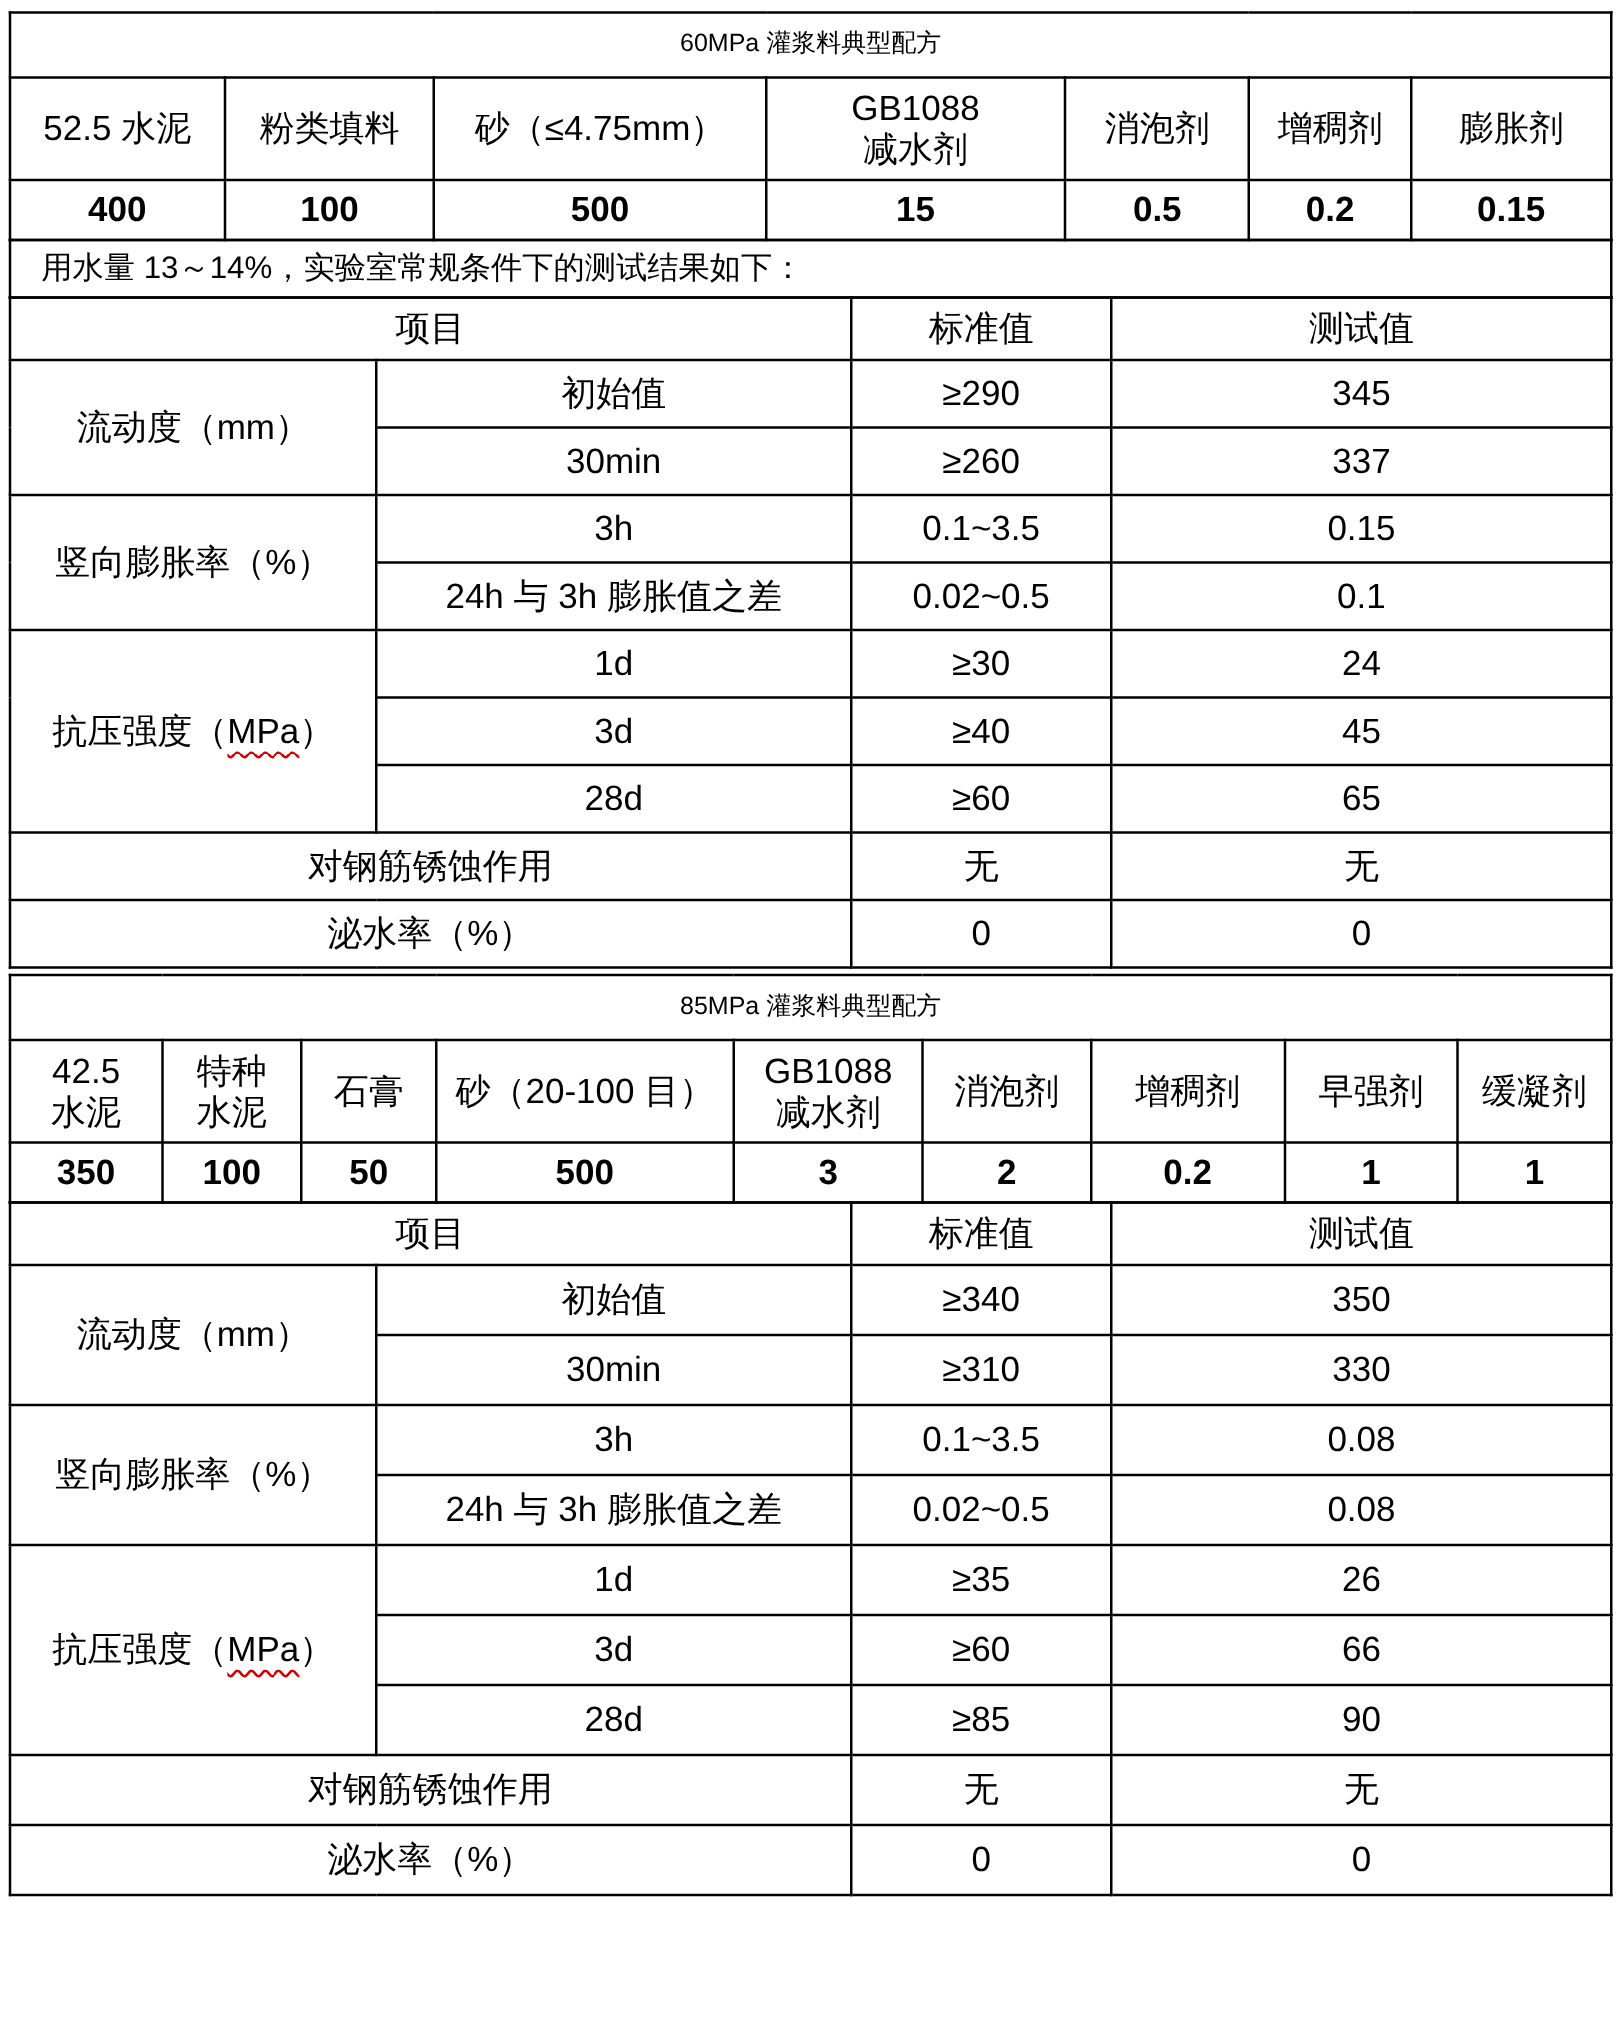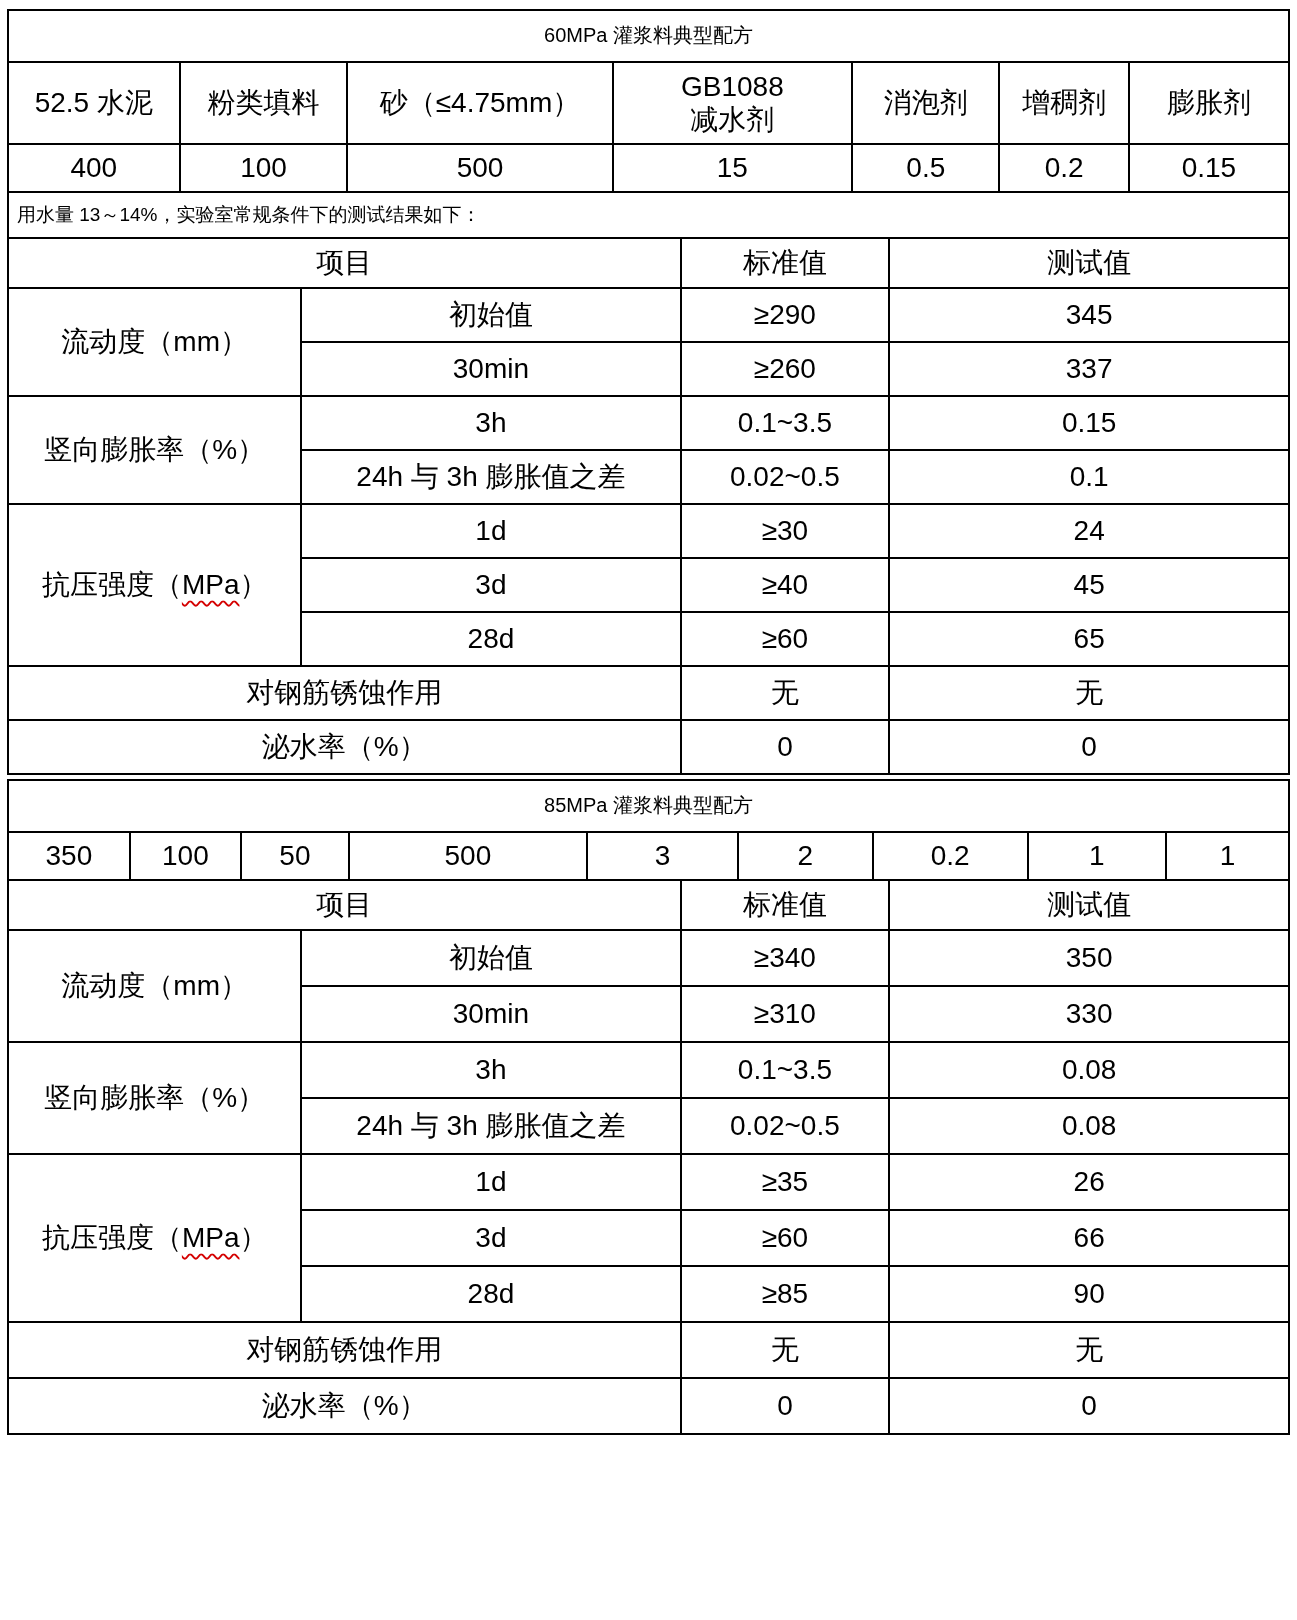--- a/index.html
+++ b/index.html
@@ -24,26 +24,26 @@
     border: 2px solid #000000;
     text-align: center;
     vertical-align: middle;
     font-size: 28px;
     line-height: 1.18;
     padding: 2px 4px;
     overflow: hidden;
   }
   tr.title-row td { height: 46px; font-size: 20px; }
   tr.hdr-row td { height: 76px; white-space: pre-line; }
-  tr.val-row td { height: 42px; }
+  tr.val-row td { height: 42px; font-weight: bold; }
   tr.water-row td {
     height: 40px;
     text-align: left;
-    padding-left: 8px;
-    font-size: 19px;
+    padding-left: 24px;
+    font-size: 25px;
     border-radius: 20px;
   }
   tr.res-head td { height: 44px; }
   table.res-t1 tr.data-row td { height: 48px; }
   table.res-t2 tr.data-row td { height: 50px; }
   .wavy {
     text-decoration-line: underline;
     text-decoration-style: wavy;
     text-decoration-color: #d40000;
     text-decoration-thickness: 2px;
@@ -182,20 +182,34 @@
         <col style="width:18.6%">
           <col style="width:11.8%">
           <col style="width:10.5%">
         <col style="width:12.1%">
           <col style="width:10.8%">
           <col style="width:9.6%">
       </colgroup>
       <tbody>
         <tr class="title-row">
           <td colspan="9">85MPa 灌浆料典型配方</td>
+        </tr>
+        <tr class="hdr-row">
+          <td>42.5
+水泥</td>
+          <td>特种
+水泥</td>
+          <td>石膏</td>
+          <td>砂（20-100 目）</td>
+          <td>GB1088
+减水剂</td>
+          <td>消泡剂</td>
+          <td>增稠剂</td>
+          <td>早强剂</td>
+          <td>缓凝剂</td>
         </tr>
         <tr class="val-row">
           <td>350</td>
           <td>100</td>
           <td>50</td>
           <td>500</td>
           <td>3</td>
           <td>2</td>
           <td>0.2</td>
           <td>1</td>

